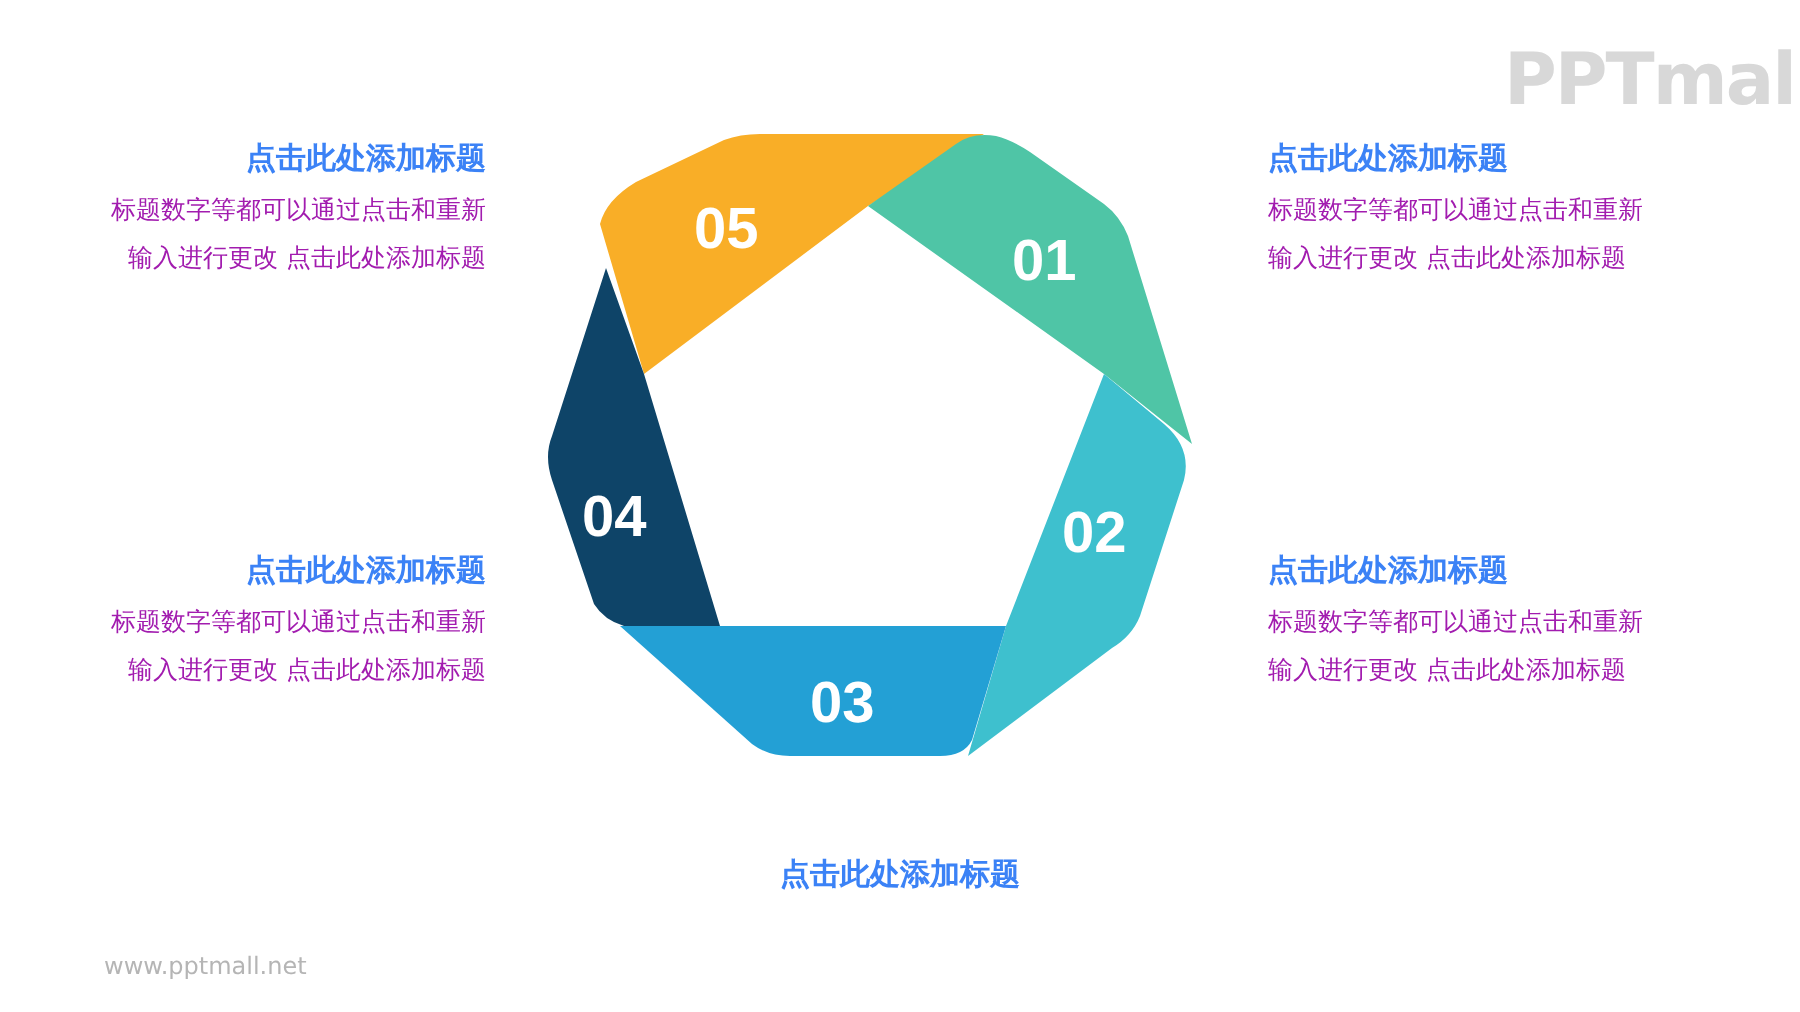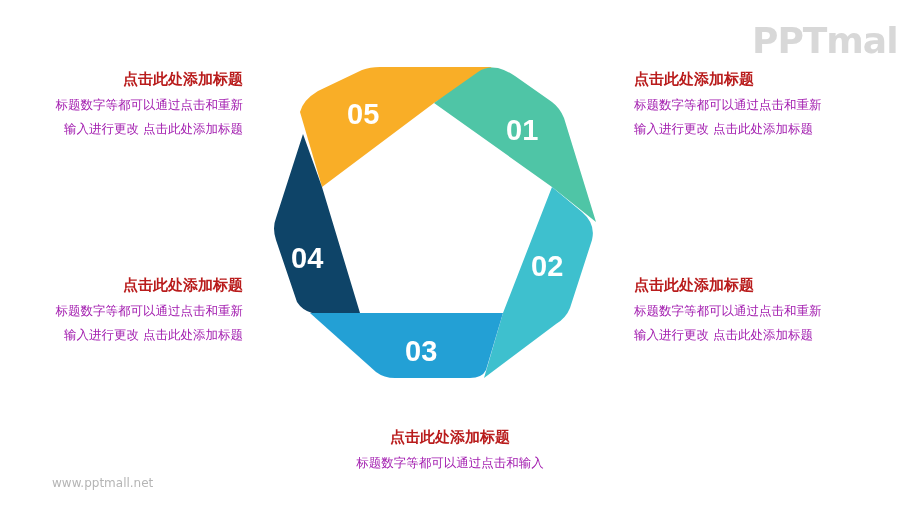--- a/index.html
+++ b/index.html
@@ -11,21 +11,21 @@
   .logo {
     position: absolute; left: 752px; top: 20px;
     font-family: "DejaVu Sans", sans-serif; font-size: 36px; font-weight: bold;
     color: #d8d8d8; letter-spacing: -1px;
   }
   .text-block { position: absolute; width: 230px; }
   .text-block.left { text-align: right; }
   .text-block.right { text-align: left; }
   .text-block.center { text-align: center; width: 260px; }
   .tb-title {
-    font-size: 15px; font-weight: bold; color: #b91c1c; line-height: 22px; margin-bottom: 3px;
+    font-size: 15px; font-weight: bold; color: #3b82f6; line-height: 22px; margin-bottom: 3px;
   }
   .tb-body { font-size: 12.5px; color: #a21caf; line-height: 24px; }
   .footer-url {
     position: absolute; left: 52px; top: 476px; font-size: 12px; color: #b5b5b5;
   }
   svg.diagram { position: absolute; left: 0; top: 0; }
   .seg-num {
     font-family: "Liberation Sans", sans-serif; font-weight: bold; font-size: 29px; fill: #ffffff;
   }
 </style>
@@ -72,16 +72,15 @@
 </div>
 
 <div class="text-block right" style="left:634px; top:274px;">
   <div class="tb-title">点击此处添加标题</div>
   <div class="tb-body">标题数字等都可以通过点击和重新</div>
   <div class="tb-body">输入进行更改 点击此处添加标题</div>
 </div>
 
 <div class="text-block center" style="left:320px; top:426px;">
   <div class="tb-title">点击此处添加标题</div>
-  <div class="tb-body">标题数字等都可以通过点击和输入</div>
 </div>
 
 <div class="footer-url">www.pptmall.net</div>
 
 </body></html>

